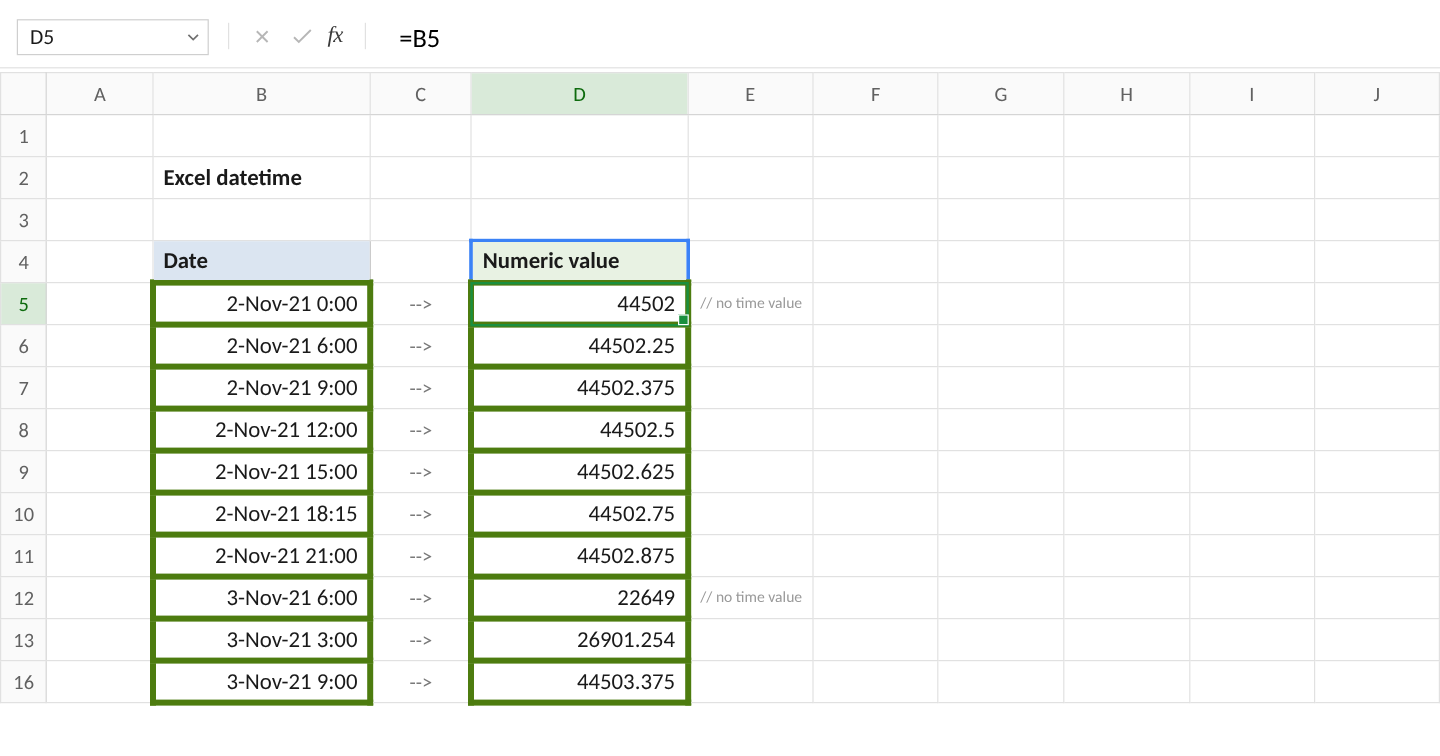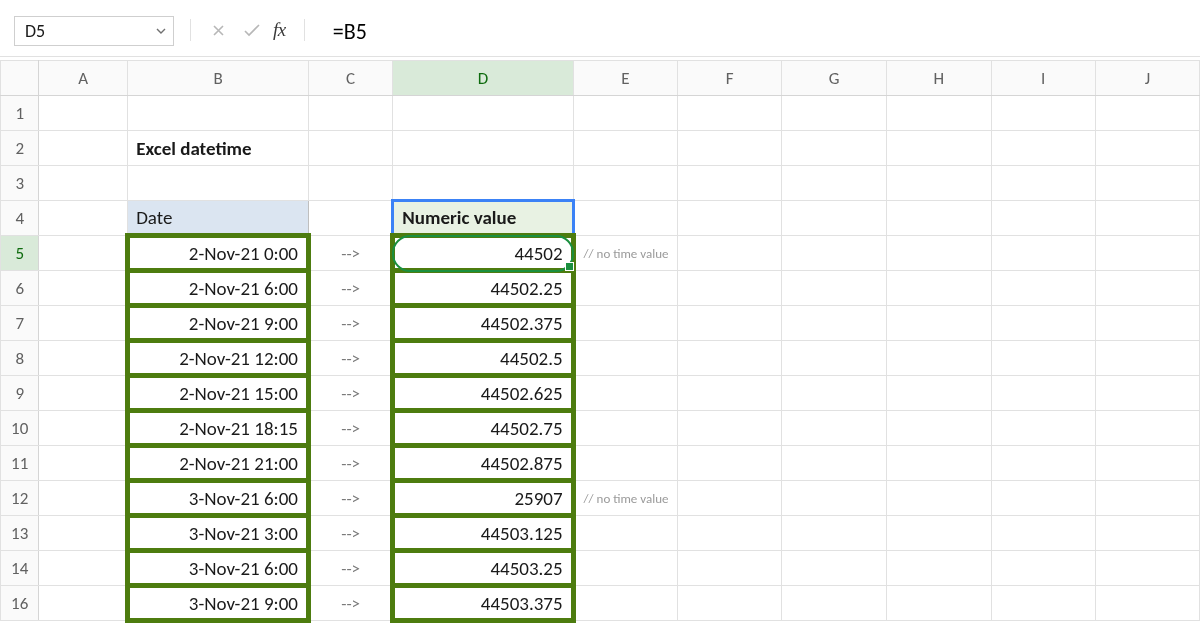--- a/index.html
+++ b/index.html
@@ -144,38 +144,37 @@
   .c { justify-content: center; }
   .bold { font-weight: 700; }
 
   
   td.data-cell {
     border: 5px solid #4d7c0f;
   }
   td.header-blue {
     background: #dbe5f1;
     border: 1px solid #bfbfbf;
-    font-weight: 400;
+    font-weight: 700;
   }
   td.header-green {
     background: #e8f2e3;
     border: 3px solid #3b82f6;
     font-weight: 700;
   }
   td.data-cell .inner,
   td.header-blue .inner,
   td.header-green .inner { padding: 0 8px; }
 
   
   td.selected {
     outline: 2px solid #1a8f3f;
     outline-offset: -1px;
     z-index: 10;
     position: relative;
-    border-radius: 17px;
   }
   td.selected::after {
     content: "";
     position: absolute;
     right: -3px;
     bottom: -3px;
     width: 7px; height: 7px;
     background: #1a8f3f;
     border: 1px solid #fff;
   }
@@ -456,21 +455,21 @@
     <tr>
       <th class="row-head">12</th>
       <td class="cell"></td>
       <td class="cell data-cell">
             <div class="inner r">3-Nov-21 6:00</div>
           </td>
       <td class="cell">
             <div class="inner c arrow">--&gt;</div>
           </td>
       <td class="cell data-cell">
-            <div class="inner r">25907</div>
+            <div class="inner r">22649</div>
           </td>
       <td class="cell" style="position:relative;">
             <div class="overflow comment">// no time value</div>
           </td>
       <td class="cell"></td>
       <td class="cell"></td>
       <td class="cell"></td>
       <td class="cell"></td>
       <td class="cell"></td>
     </tr>
@@ -478,49 +477,30 @@
     <tr>
       <th class="row-head">13</th>
       <td class="cell"></td>
       <td class="cell data-cell">
             <div class="inner r">3-Nov-21 3:00</div>
           </td>
       <td class="cell">
             <div class="inner c arrow">--&gt;</div>
           </td>
       <td class="cell data-cell">
-            <div class="inner r">44503.125</div>
-          </td>
-      <td class="cell"></td>
-      <td class="cell"></td>
-      <td class="cell"></td>
-      <td class="cell"></td>
-      <td class="cell"></td>
-      <td class="cell"></td>
-    </tr>
-
-    <tr>
-      <th class="row-head">14</th>
-      <td class="cell"></td>
-      <td class="cell data-cell">
-            <div class="inner r">3-Nov-21 6:00</div>
-          </td>
-      <td class="cell">
-            <div class="inner c arrow">--&gt;</div>
-          </td>
-      <td class="cell data-cell">
-            <div class="inner r">44503.25</div>
-          </td>
-      <td class="cell"></td>
-      <td class="cell"></td>
-      <td class="cell"></td>
-      <td class="cell"></td>
-      <td class="cell"></td>
-      <td class="cell"></td>
-    </tr>
+            <div class="inner r">26901.254</div>
+          </td>
+      <td class="cell"></td>
+      <td class="cell"></td>
+      <td class="cell"></td>
+      <td class="cell"></td>
+      <td class="cell"></td>
+      <td class="cell"></td>
+    </tr>
+
 
     <tr>
       <th class="row-head">16</th>
       <td class="cell"></td>
       <td class="cell data-cell">
             <div class="inner r">3-Nov-21 9:00</div>
           </td>
       <td class="cell">
             <div class="inner c arrow">--&gt;</div>
           </td>

